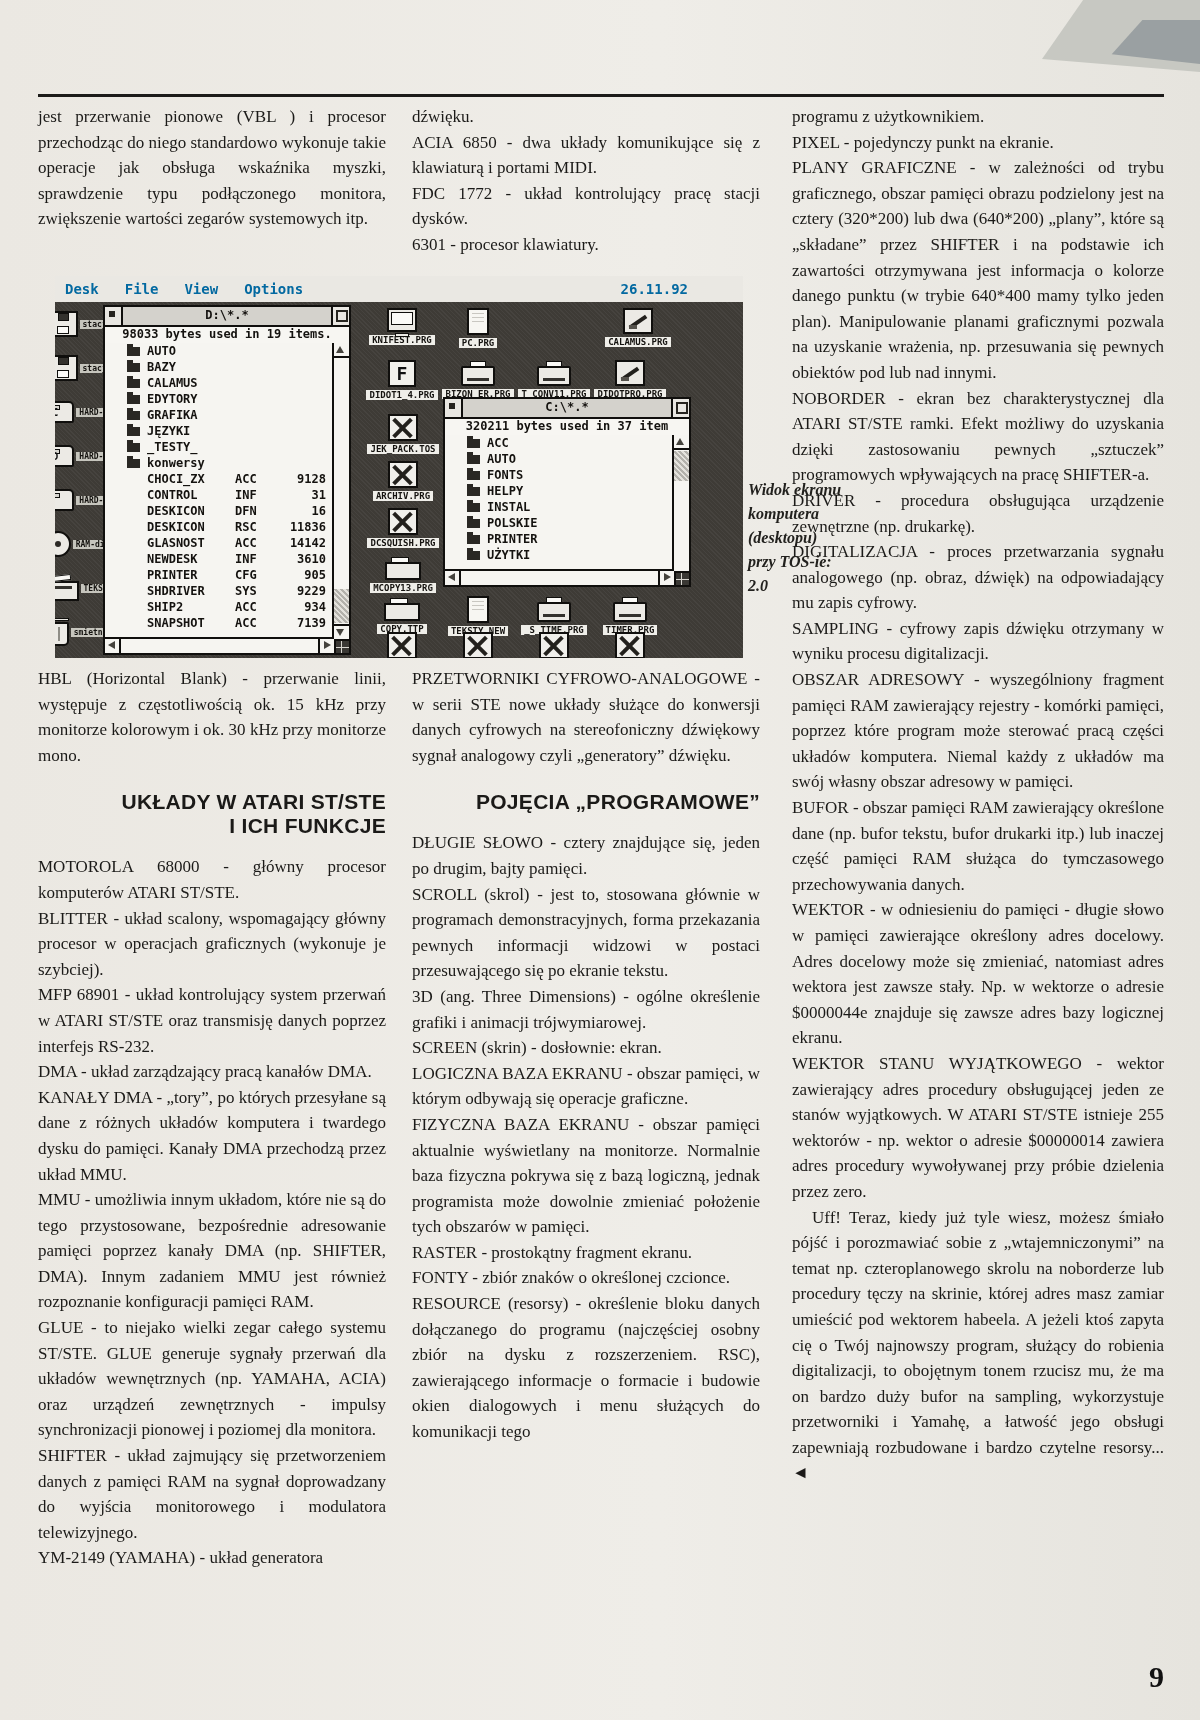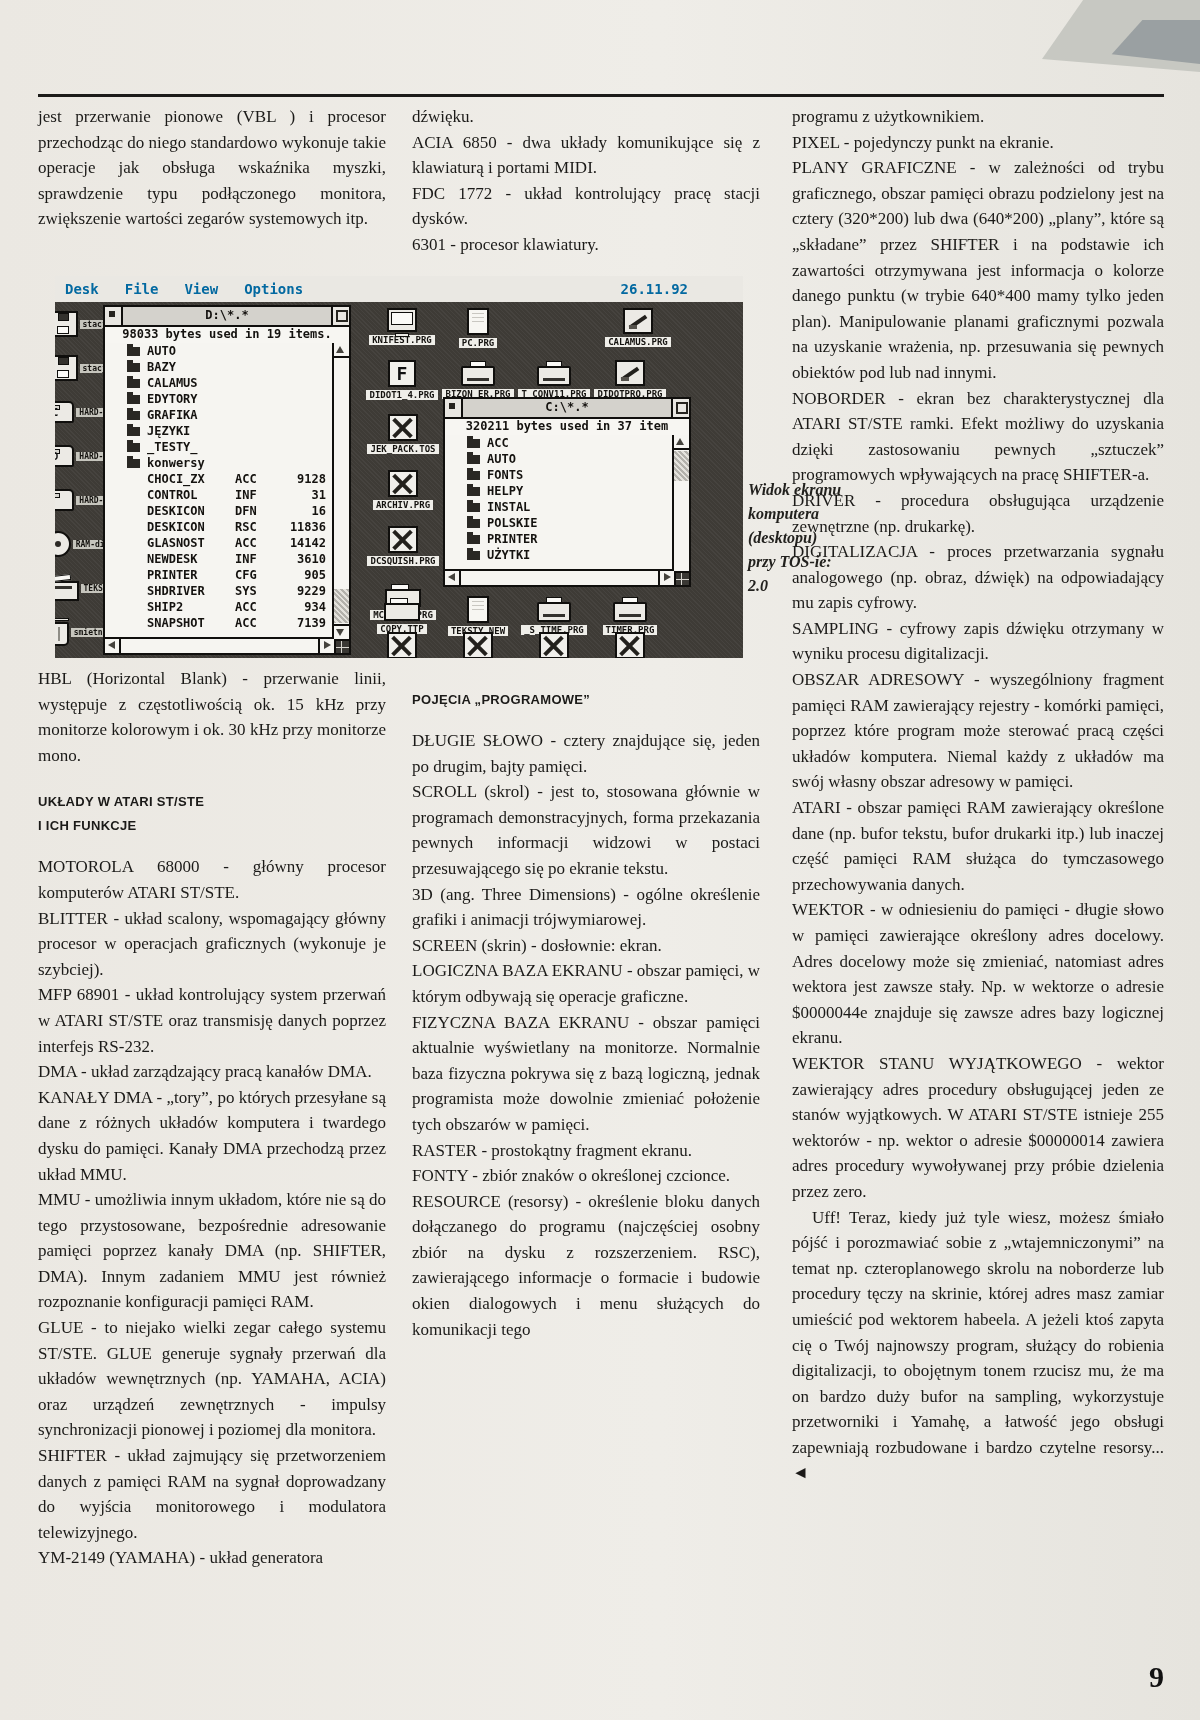--- a/index.html
+++ b/index.html
@@ -15,22 +15,22 @@
   .decor2{position:absolute;right:0;top:20px;width:96px;height:44px;background:#9aa0a2;
          clip-path:polygon(40% 0,100% 0,100% 100%,8% 78%)}
   .pagenum{position:absolute;right:36px;top:1660px;font:bold 30px "Liberation Serif",serif;color:#111}
 
   
   .col{position:absolute;text-align:justify;font-size:17px;line-height:25.6px}
   .col p{margin:0}
   .entry b{font-weight:normal}
   .entry b::after{content:" "}
   .entry b:empty::after{content:none}
-  .h2{font-family:"Liberation Sans",sans-serif;font-weight:bold;font-size:13px;
-      line-height:24px;text-align:left;margin:22px 0 16px;letter-spacing:.3px}
+  .h2{font-family:"Liberation Sans",sans-serif;font-weight:bold;font-size:21px;
+      line-height:24px;text-align:right;margin:22px 0 16px;letter-spacing:.3px}
   .closing{text-indent:20px;margin-top:2px}
 
   
   .figure{position:absolute;left:55px;top:276px;width:688px;height:382px;background:#e9e7e1}
   .menubar{height:26px;display:flex;align-items:center;gap:26px;padding-left:10px;
            background:#eae8e3;border-bottom:1px solid #26241f;
            font:bold 14px "DejaVu Sans Mono",monospace;color:#0369a1}
   .mitems{display:flex;gap:26px}
   .mdate{margin-left:auto;margin-right:55px}
   .desk{position:absolute;left:0;top:26px;right:0;bottom:0;overflow:hidden;
@@ -40,21 +40,21 @@
   
   .rail{position:absolute;left:2px;top:2px;width:48px;display:flex;flex-direction:column}
   .railflex{display:flex;flex-direction:column;gap:4px;align-items:center}
   .ricon{display:flex;flex-direction:row;align-items:center;gap:2px;height:40px}
   .rlabel{font:bold 8px "DejaVu Sans Mono",monospace;color:#14120f;background:#c6c5bd;
           padding:0 3px;white-space:nowrap}
 
   
   .dgroup{position:absolute}
   .dflex{display:flex;gap:6px}
-  .dcol{display:flex;flex-direction:column;gap:16px}
+  .dcol{display:flex;flex-direction:column;gap:7px}
   .dicon{display:flex;flex-direction:column;align-items:center;gap:3px;width:70px}
   .dcol .dicon{width:60px}
   .row1 .dflex .dicon:nth-child(3){margin-left:84px}
   .dlabel{font:bold 9px "DejaVu Sans Mono",monospace;color:#14120f;background:#efeee9;
           padding:0 3px;white-space:nowrap;max-width:78px;overflow:hidden}
 
   
   .g{display:block;position:relative;box-sizing:border-box}
   .g::before,.g::after{content:'';position:absolute;box-sizing:border-box}
   .badge{position:absolute;left:0;right:0;top:50%;transform:translateY(-46%);
@@ -165,21 +165,21 @@
   <div>
 
   <p class="entry"><b></b><span>programu z użytkownikiem.</span></p>
       <p class="entry"><b>PIXEL</b><span>- pojedynczy punkt na ekranie.</span></p>
       <p class="entry"><b>PLANY GRAFICZNE</b><span>- w zależności od trybu graficznego, obszar pamięci obrazu podzielony jest na cztery (320*200) lub dwa (640*200) „plany”, które są „składane” przez SHIFTER i na podstawie ich zawartości otrzymywana jest informacja o kolorze danego punktu (w trybie 640*400 mamy tylko jeden plan). Manipulowanie planami graficznymi pozwala na uzyskanie wrażenia, np. przesuwania się pewnych obiektów pod lub nad innymi.</span></p>
       <p class="entry"><b>NOBORDER</b><span>- ekran bez charakterystycznej dla ATARI ST/STE ramki. Efekt możliwy do uzyskania dzięki zastosowaniu pewnych „sztuczek” programowych wpływających na pracę SHIFTER-a.</span></p>
       <p class="entry"><b>DRIVER</b><span>- procedura obsługująca urządzenie zewnętrzne (np. drukarkę).</span></p>
       <p class="entry"><b>DIGITALIZACJA</b><span>- proces przetwarzania sygnału analogowego (np. obraz, dźwięk) na odpowiadający mu zapis cyfrowy.</span></p>
       <p class="entry"><b>SAMPLING</b><span>- cyfrowy zapis dźwięku otrzymany w wyniku procesu digitalizacji.</span></p>
       <p class="entry"><b>OBSZAR ADRESOWY</b><span>- wyszególniony fragment pamięci RAM zawierający rejestry - komórki pamięci, poprzez które program może sterować pracą części układów komputera. Niemal każdy z układów ma swój własny obszar adresowy w pamięci.</span></p>
-      <p class="entry"><b>ATARI</b><span>- obszar pamięci RAM zawierający określone dane (np. bufor tekstu, bufor drukarki itp.) lub inaczej część pamięci RAM służąca do tymczasowego przechowywania danych.</span></p>
+      <p class="entry"><b>BUFOR</b><span>- obszar pamięci RAM zawierający określone dane (np. bufor tekstu, bufor drukarki itp.) lub inaczej część pamięci RAM służąca do tymczasowego przechowywania danych.</span></p>
       <p class="entry"><b>WEKTOR</b><span>- w odniesieniu do pamięci - długie słowo w pamięci zawierające określony adres docelowy. Adres docelowy może się zmieniać, natomiast adres wektora jest zawsze stały. Np. w wektorze o adresie $0000044e znajduje się zawsze adres bazy logicznej ekranu.</span></p>
       <p class="entry"><b>WEKTOR STANU WYJĄTKOWEGO</b><span>- wektor zawierający adres procedury obsługującej jeden ze stanów wyjątkowych. W ATARI ST/STE istnieje 255 wektorów - np. wektor o adresie $00000014 zawiera adres procedury wywoływanej przy próbie dzielenia przez zero.</span></p>
     </div>
   <p class="closing">Uff! Teraz, kiedy już tyle wiesz, możesz śmiało pójść i porozmawiać sobie z „wtajemniczonymi” na temat np. czteroplanowego skrolu na noborderze lub procedury tęczy na skrinie, której adres masz zamiar umieścić pod wektorem habeela. A jeżeli ktoś zapyta cię o Twój najnowszy program, służący do robienia digitalizacji, to obojętnym tonem rzucisz mu, że ma on bardzo duży bufor na sampling, wykorzystuje przetworniki i Yamahę, a łatwość jego obsługi zapewniają rozbudowane i bardzo czytelne resorsy... ◄</p>
 </div>
 
 <div class="figure">
   <div class="menubar">
     <div class="mitems">
 
@@ -532,20 +532,21 @@
       <p class="entry"><b>DMA</b><span>- układ zarządzający pracą kanałów DMA.</span></p>
       <p class="entry"><b>KANAŁY DMA</b><span>- „tory”, po których przesyłane są dane z różnych układów komputera i twardego dysku do pamięci. Kanały DMA przechodzą przez układ MMU.</span></p>
       <p class="entry"><b>MMU</b><span>- umożliwia innym układom, które nie są do tego przystosowane, bezpośrednie adresowanie pamięci poprzez kanały DMA (np. SHIFTER, DMA). Innym zadaniem MMU jest również rozpoznanie konfiguracji pamięci RAM.</span></p>
       <p class="entry"><b>GLUE</b><span>- to niejako wielki zegar całego systemu ST/STE. GLUE generuje sygnały przerwań dla układów wewnętrznych (np. YAMAHA, ACIA) oraz urządzeń zewnętrznych - impulsy synchronizacji pionowej i poziomej dla monitora.</span></p>
       <p class="entry"><b>SHIFTER</b><span>- układ zajmujący się przetworzeniem danych z pamięci RAM na sygnał doprowadzany do wyjścia monitorowego i modulatora telewizyjnego.</span></p>
       <p class="entry"><b>YM-2149</b><span>(YAMAHA) - układ generatora</span></p>
     </div>
 </div>
 
 <div class="col" style="left:412px;top:666px;width:348px">
+  <p class="entry"><b>PRZETWORNIKI CYFROWO-ANALOGOWE</b><span>- w serii STE nowe układy służące do konwersji danych cyfrowych na stereofoniczny dźwiękowy sygnał analogowy czyli „generatory” dźwięku.</span></p>
   <div class="h2">POJĘCIA „PROGRAMOWE”</div>
   <div>
 
       <p class="entry"><b>DŁUGIE SŁOWO</b><span>- cztery znajdujące się, jeden po drugim, bajty pamięci.</span></p>
       <p class="entry"><b>SCROLL</b><span>(skrol) - jest to, stosowana głównie w programach demonstracyjnych, forma przekazania pewnych informacji widzowi w postaci przesuwającego się po ekranie tekstu.</span></p>
       <p class="entry"><b>3D</b><span>(ang. Three Dimensions) - ogólne określenie grafiki i animacji trójwymiarowej.</span></p>
       <p class="entry"><b>SCREEN</b><span>(skrin) - dosłownie: ekran.</span></p>
       <p class="entry"><b>LOGICZNA BAZA EKRANU</b><span>- obszar pamięci, w którym odbywają się operacje graficzne.</span></p>
       <p class="entry"><b>FIZYCZNA BAZA EKRANU</b><span>- obszar pamięci aktualnie wyświetlany na monitorze. Normalnie baza fizyczna pokrywa się z bazą logiczną, jednak programista może dowolnie zmieniać położenie tych obszarów w pamięci.</span></p>
       <p class="entry"><b>RASTER</b><span>- prostokątny fragment ekranu.</span></p>

